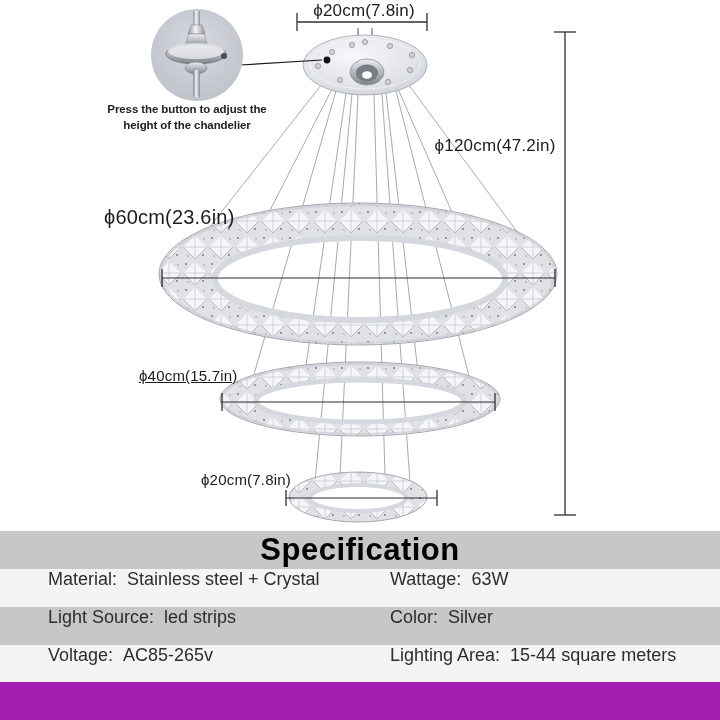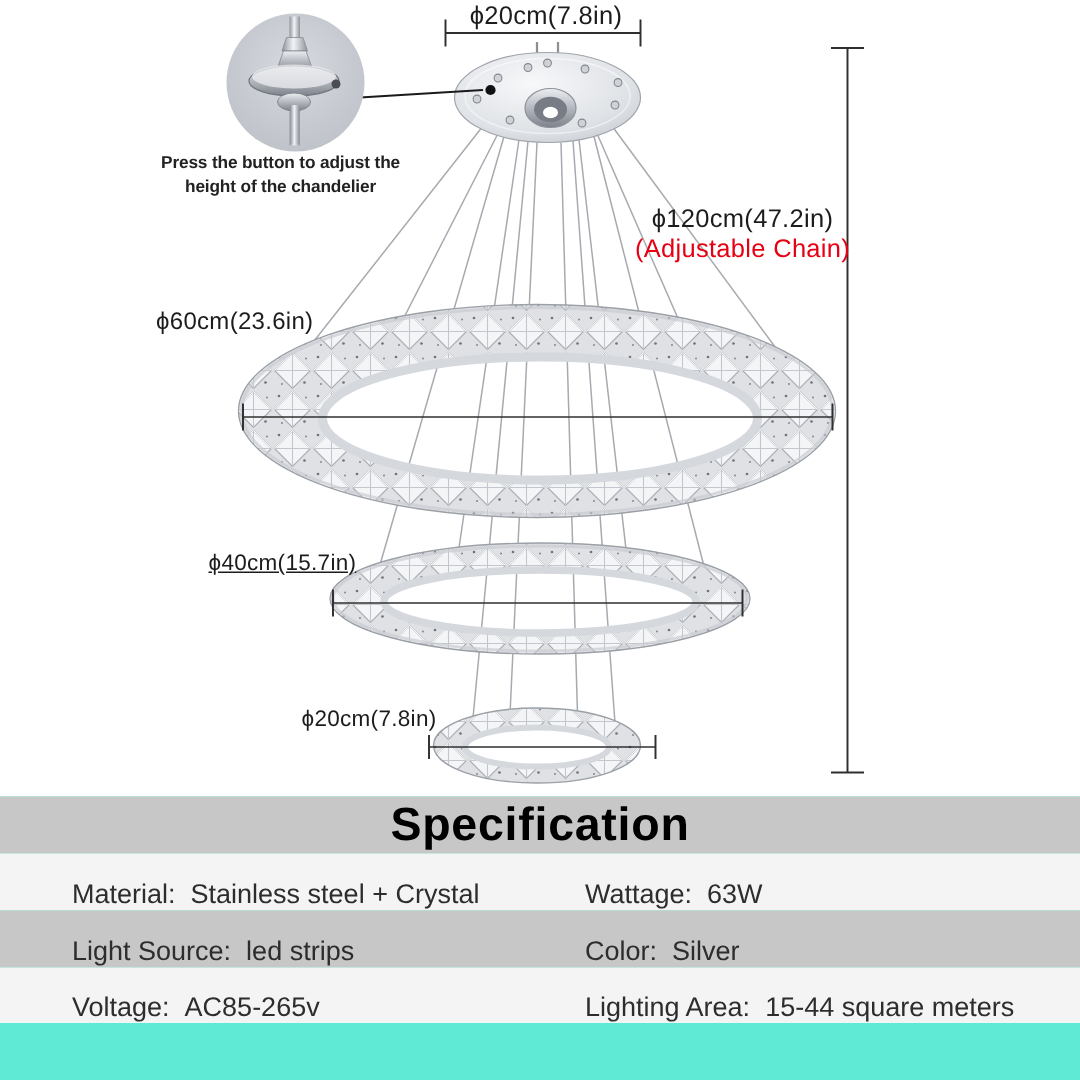--- a/index.html
+++ b/index.html
@@ -2,52 +2,52 @@
 <html><head>
 <meta charset="utf-8">
 <style>
   * { margin:0; padding:0; box-sizing:border-box; }
   html,body { background:#fff; }
   body {
     width:720px; height:720px; overflow:hidden;
     font-family:"Liberation Sans","DejaVu Sans",sans-serif;
     -webkit-font-smoothing:antialiased;
   }
-  .page { position:relative; width:720px; height:720px; background:#5eead4; }
+  .page { position:relative; width:720px; height:720px; background:#a21caf; }
 
   
   .stage { position:relative; width:720px; height:531px; background:#ffffff; }
   .stage svg { position:absolute; left:0; top:0; }
 
   .dim-label {
     position:absolute; color:#1c1c1c; font-size:16px; white-space:nowrap;
     letter-spacing:0.2px;
   }
   .centered { transform:translateX(-50%); }
   .canopy-dim   { left:364px; top:1px;  font-size:17px; }
   .chain-dim    { left:495px; top:136px; font-size:17px; }
   .chain-note   { left:495px; top:156px; font-size:17px; color:#e60012; }
-  .ring60-dim   { left:104px; top:206px; font-size:16px; }
+  .ring60-dim   { left:104px; top:206px; font-size:20px; }
   .ring40-dim   { left:139px; top:367px; font-size:15px;text-decoration:underline; }
   .ring20-dim   { left:201px; top:471px; font-size:15px; }
 
   .callout-note {
     position:absolute; left:187px; top:101px; transform:translateX(-50%);
     text-align:center; font-size:11.5px; line-height:16px; color:#222;
     white-space:nowrap; font-weight:bold; letter-spacing:-0.1px;
   }
 
   
   .spec { position:absolute; left:0; top:531px; width:720px; }
   .spec-title {
     height:38px; background:#c7c7c7; color:#000;
     font-size:31px; font-weight:bold; text-align:center; line-height:38px;
     letter-spacing:0.5px;
   }
-  .spec-row { display:flex; align-items:flex-end; height:38px; font-size:18px; color:#2d2d2d; }
+  .spec-row { display:flex; align-items:flex-start; height:38px; font-size:18px; color:#2d2d2d; }
   .spec-row.light { background:#f4f4f4; }
   .spec-row.gray  { background:#c7c7c7; }
   .spec-row:last-child { height:37px; }
   .cell { display:flex; align-items:baseline; white-space:nowrap; }
   .cell.c1 { width:390px; padding-left:48px; }
   .cell.c2 { flex:1; }
   .cell.full { padding-left:48px; }
   .lbl { }
   .val { margin-left:10px; }
 </style>
@@ -194,21 +194,20 @@
         <g>
           <line x1="286" y1="490" x2="286" y2="506"></line>
           <line x1="437" y1="490" x2="437" y2="506"></line>
           <line x1="286" y1="498" x2="437" y2="498" stroke-width="1.1"></line>
         </g>
       </g>
     </svg>
 
     <span class="dim-label canopy-dim centered">ϕ20cm(7.8in)</span>
     <span class="dim-label chain-dim centered">ϕ120cm(47.2in)</span>
-    <span class="dim-label chain-note centered">(Adjustable Chain)</span>
     <span class="dim-label ring60-dim">ϕ60cm(23.6in)</span>
     <span class="dim-label ring40-dim">ϕ40cm(15.7in)</span>
     <span class="dim-label ring20-dim">ϕ20cm(7.8in)</span>
 
     <div class="callout-note">
       <div>Press the button to adjust the</div>
       <div>height of the chandelier</div>
     </div>
   </div>
 

